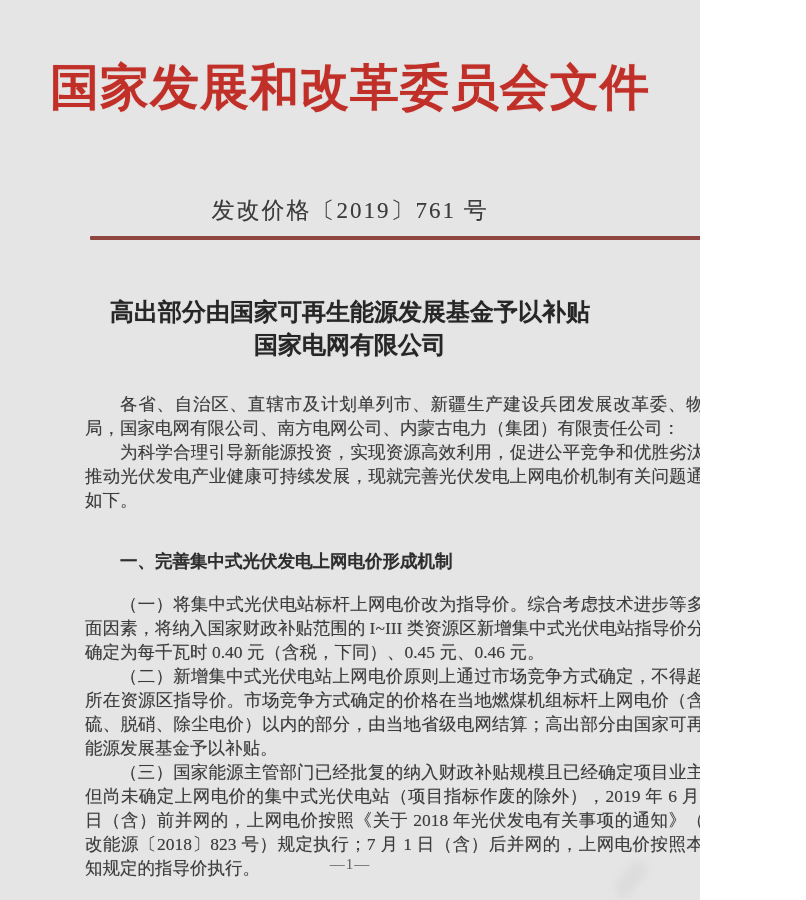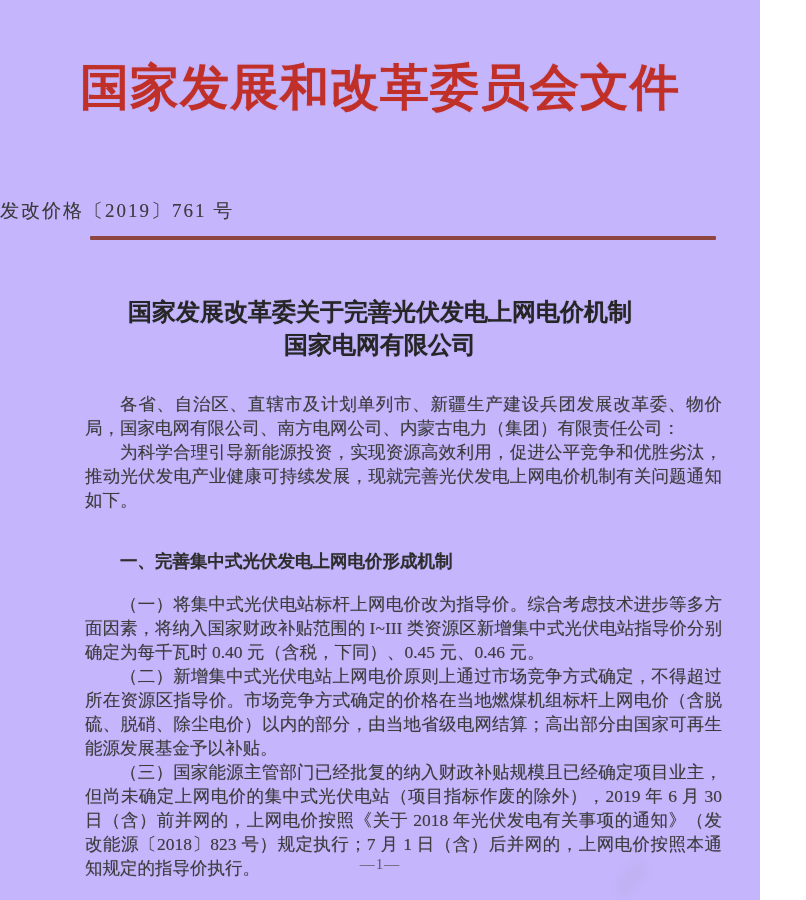--- a/index.html
+++ b/index.html
@@ -2,23 +2,23 @@
 <html><head>
 <meta charset="utf-8">
 <style>
   html, body {
     margin: 0;
     padding: 0;
     background: #ffffff;
   }
   .page {
     position: relative;
-    width: 760px;
+    width: 700px;
     height: 900px;
-    background: #c4b5fd;
+    background: #e5e5e5;
     overflow: hidden;
     font-family: "Liberation Serif", "DejaVu Serif", serif;
   }
   
   .letterhead {
     position: absolute;
     top: 56px;
     left: 0;
     width: 100%;
     text-align: center;
@@ -29,22 +29,22 @@
     color: #c13028;
     text-shadow: 0 0 1px rgba(193, 48, 40, 0.45);
     white-space: nowrap;
   }
   
   .docnum {
     position: absolute;
     top: 198px;
     left: 0;
     width: 100%;
-    text-align: left;
-    font-size: 19px;
+    text-align: center;
+    font-size: 23px;
     line-height: 26px;
     letter-spacing: 2px;
     color: #3c3c3c;
     text-shadow: 0 0 0.6px rgba(50, 50, 50, 0.4);
   }
   
   .rule {
     position: absolute;
     top: 236px;
     left: 90px;
@@ -117,21 +117,21 @@
 
 <div class="page">
 
   <div class="letterhead">国家发展和改革委员会文件</div>
 
   <div class="docnum">发改价格〔2019〕761 号</div>
 
   <div class="rule"></div>
 
   <div class="title">
-    <div>国家发展改革委关于完善光伏发电上网电价机制</div>
+    <div>高出部分由国家可再生能源发展基金予以补贴</div>
     <div>国家电网有限公司</div>
   </div>
 
   <div class="doc-body">
     <p>各省、自治区、直辖市及计划单列市、新疆生产建设兵团发展改革委、物价局，国家电网有限公司、南方电网公司、内蒙古电力（集团）有限责任公司：</p>
     <p>为科学合理引导新能源投资，实现资源高效利用，促进公平竞争和优胜劣汰，推动光伏发电产业健康可持续发展，现就完善光伏发电上网电价机制有关问题通知如下。</p>
     <p class="section-heading">一、完善集中式光伏发电上网电价形成机制</p>
     <p>（一）将集中式光伏电站标杆上网电价改为指导价。综合考虑技术进步等多方面因素，将纳入国家财政补贴范围的 I~III 类资源区新增集中式光伏电站指导价分别确定为每千瓦时 0.40 元（含税，下同）、0.45 元、0.46 元。</p>
     <p>（二）新增集中式光伏电站上网电价原则上通过市场竞争方式确定，不得超过所在资源区指导价。市场竞争方式确定的价格在当地燃煤机组标杆上网电价（含脱硫、脱硝、除尘电价）以内的部分，由当地省级电网结算；高出部分由国家可再生能源发展基金予以补贴。</p>
     <p>（三）国家能源主管部门已经批复的纳入财政补贴规模且已经确定项目业主，但尚未确定上网电价的集中式光伏电站（项目指标作废的除外），2019 年 6 月 30 日（含）前并网的，上网电价按照《关于 2018 年光伏发电有关事项的通知》（发改能源〔2018〕823 号）规定执行；7 月 1 日（含）后并网的，上网电价按照本通知规定的指导价执行。</p>

